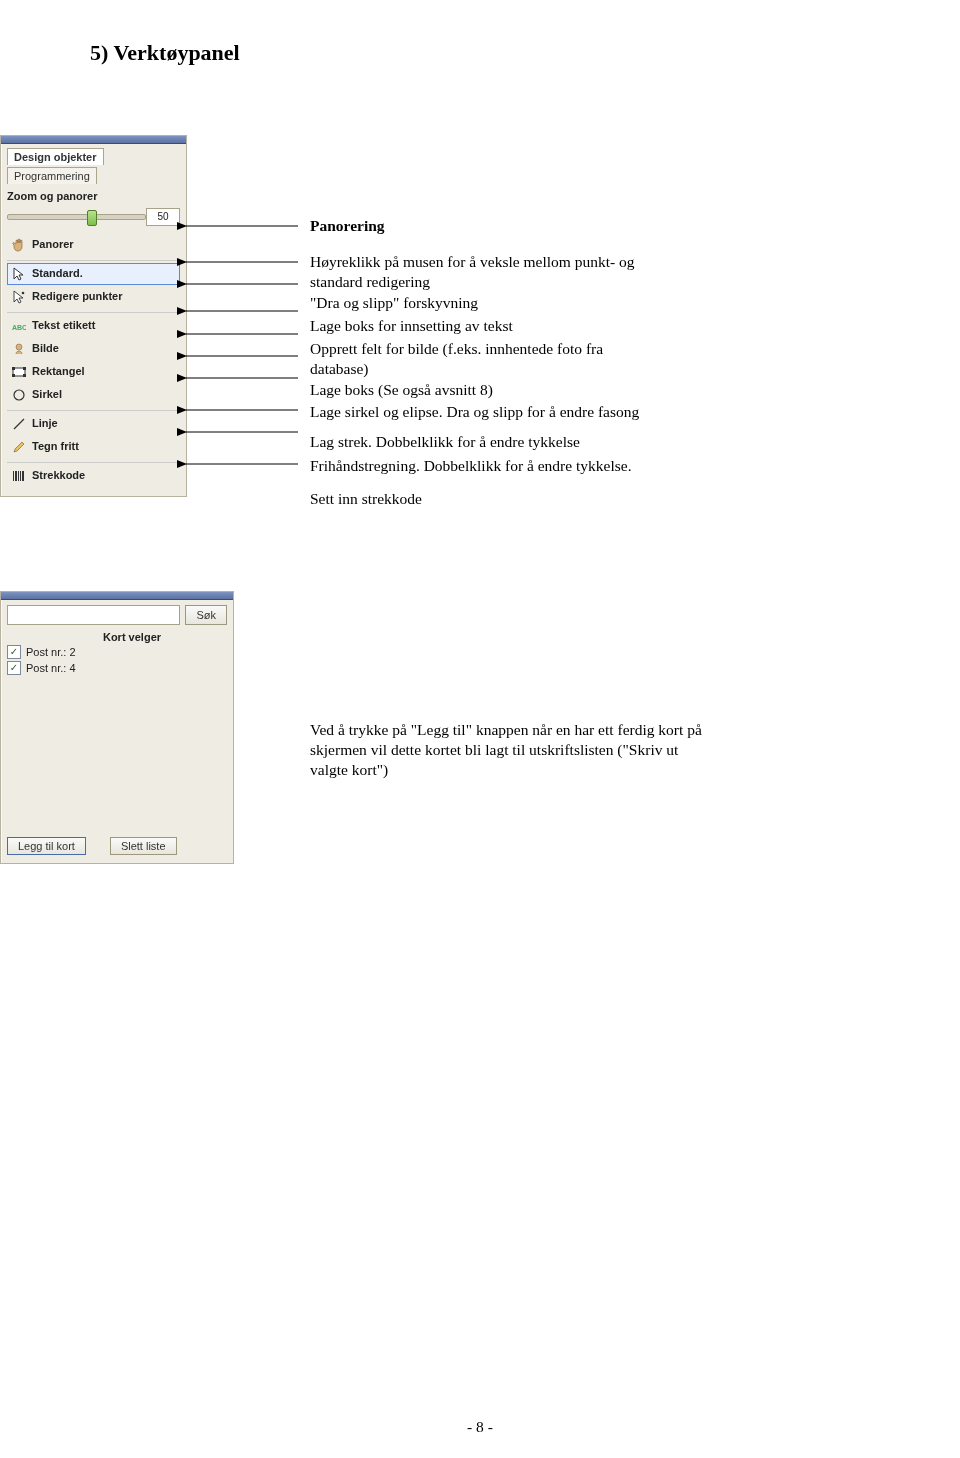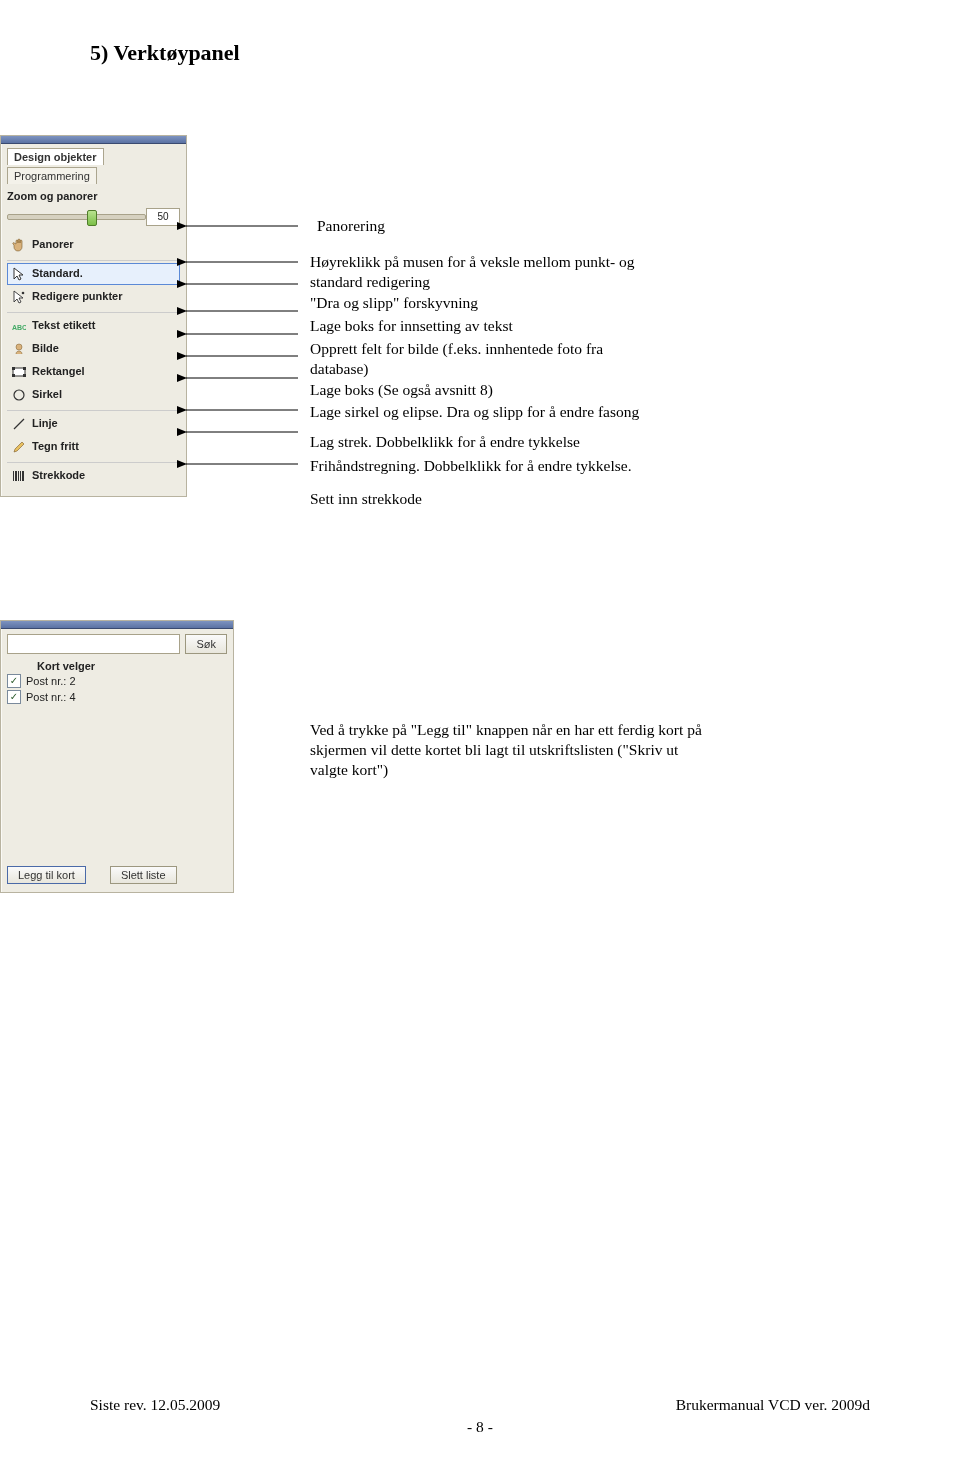--- a/index.html
+++ b/index.html
@@ -169,59 +169,55 @@
     <line x1="298" y1="284" x2="186" y2="284" stroke="#000" stroke-width="1" marker-end="url(#ah)"></line>
     <line x1="298" y1="311" x2="186" y2="311" stroke="#000" stroke-width="1" marker-end="url(#ah)"></line>
     <line x1="298" y1="334" x2="186" y2="334" stroke="#000" stroke-width="1" marker-end="url(#ah)"></line>
     <line x1="298" y1="356" x2="186" y2="356" stroke="#000" stroke-width="1" marker-end="url(#ah)"></line>
     <line x1="298" y1="378" x2="186" y2="378" stroke="#000" stroke-width="1" marker-end="url(#ah)"></line>
     <line x1="298" y1="410" x2="186" y2="410" stroke="#000" stroke-width="1" marker-end="url(#ah)"></line>
     <line x1="298" y1="432" x2="186" y2="432" stroke="#000" stroke-width="1" marker-end="url(#ah)"></line>
     <line x1="298" y1="464" x2="186" y2="464" stroke="#000" stroke-width="1" marker-end="url(#ah)"></line>
   </svg>
 
-  <div class="annot annot-block" style="left:317px; top:216px;">Panorering</div>
+  <div class="annot annot-block" style="left:310px; top:216px;font-weight:bold;">Panorering</div>
   <div class="annot annot-block" style="left:310px; top:252px; width:330px;">Høyreklikk på musen for å veksle mellom punkt- og standard redigering</div>
   <div class="annot annot-block" style="left:310px; top:293px;">"Dra og slipp" forskyvning</div>
   <div class="annot annot-block" style="left:310px; top:316px;">Lage boks for innsetting av tekst</div>
   <div class="annot annot-block" style="left:310px; top:339px; width:340px;">Opprett felt for bilde (f.eks. innhentede foto fra database)</div>
   <div class="annot annot-block" style="left:310px; top:380px;">Lage boks (Se også avsnitt 8)</div>
   <div class="annot annot-block" style="left:310px; top:402px; width:440px;">Lage sirkel og elipse. Dra og slipp for å endre fasong</div>
   <div class="annot annot-block" style="left:310px; top:432px;">Lag strek. Dobbelklikk for å endre tykkelse</div>
   <div class="annot annot-block" style="left:310px; top:456px;">Frihåndstregning. Dobbelklikk for å endre tykkelse.</div>
   <div class="annot annot-block" style="left:310px; top:489px;font-family:Liberation Serif, serif;">Sett inn strekkode</div>
 
-  <div style="position:absolute; left:0; top:620px;border-radius:25px;">
+  <div style="position:absolute; left:0; top:591px;border-radius:25px;">
     <div class="panel2">
       <div class="panel-titlebar"></div>
       <div class="panel2-body">
         <div style="display:flex; gap:5px; margin-bottom:6px;">
           <div style="flex:1; height:18px; background:#fff; border:1px solid #a8a28a;"></div>
           <button class="btn">Søk</button>
         </div>
-        <div style="font-weight:bold; margin:4px 0 2px 30px;">Kort velger</div>
+        <div style="font-weight:bold; margin:4px 0 2px 30px;text-align:center;">Kort velger</div>
         <div class="checkbox-row">
           <div class="chk">✓</div>
           <span>Post nr.: 2</span>
         </div>
         <div class="checkbox-row">
           <div class="chk">✓</div>
           <span>Post nr.: 4</span>
         </div>
         <div style="height:160px;"></div>
         <div style="display:flex; gap:24px;">
           <button class="btn" style="border:1px solid #4a6aa8;">Legg til kort</button>
           <button class="btn">Slett liste</button>
         </div>
       </div>
     </div>
   </div>
 
   <div class="annot annot-block" style="left:310px; top:720px; width:400px;">Ved å trykke på "Legg til" knappen når en har ett ferdig kort på skjermen vil dette kortet bli lagt til utskriftslisten ("Skriv ut valgte kort")</div>
 
   <div class="footer">
-    <div class="footer-row">
-      <span>Siste rev. 12.05.2009</span>
-      <span>Brukermanual VCD ver. 2009d</span>
-    </div>
     <div class="pagenum">- 8 -</div>
   </div>
 </div>
 
 </body></html>

